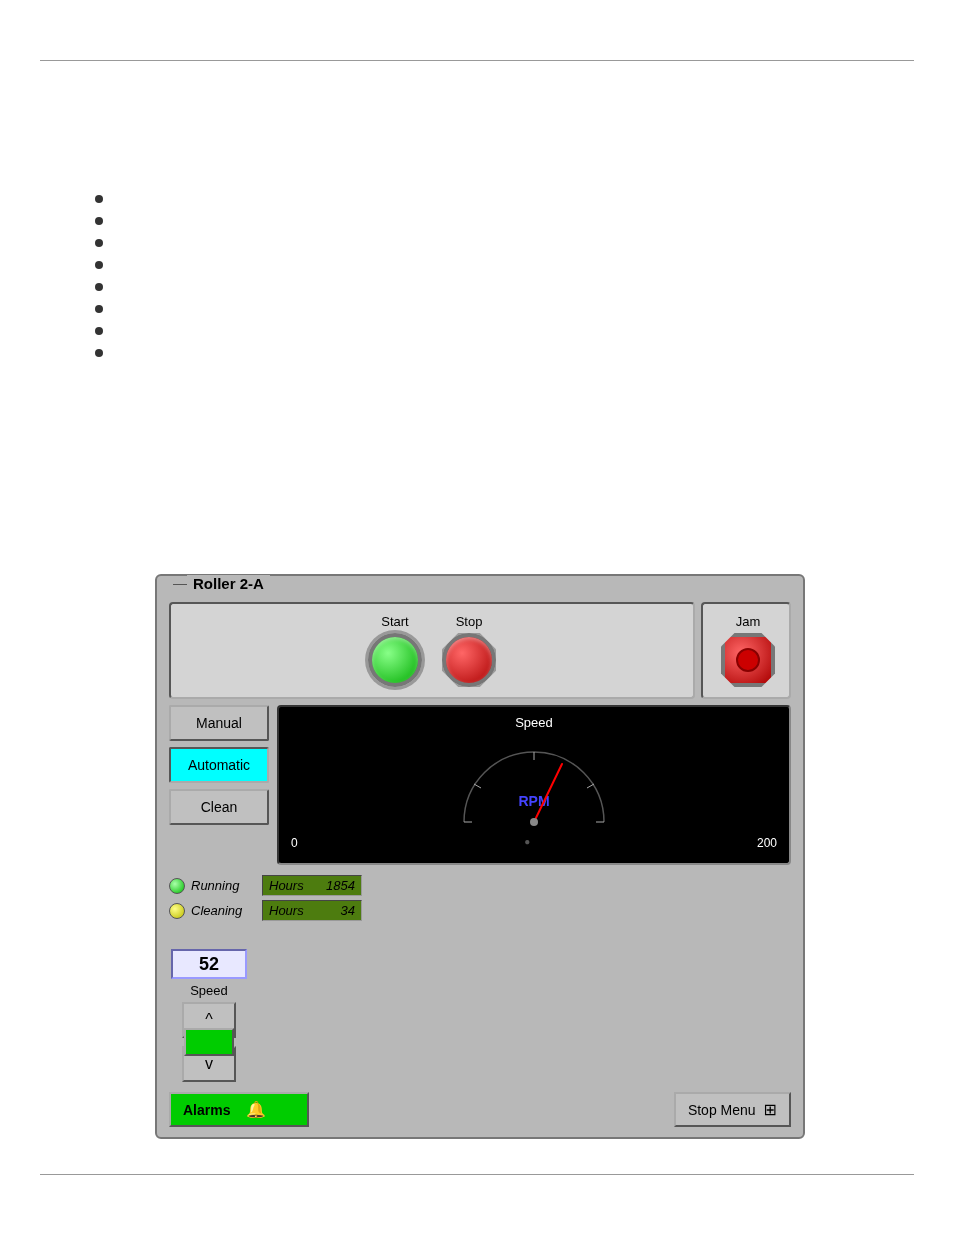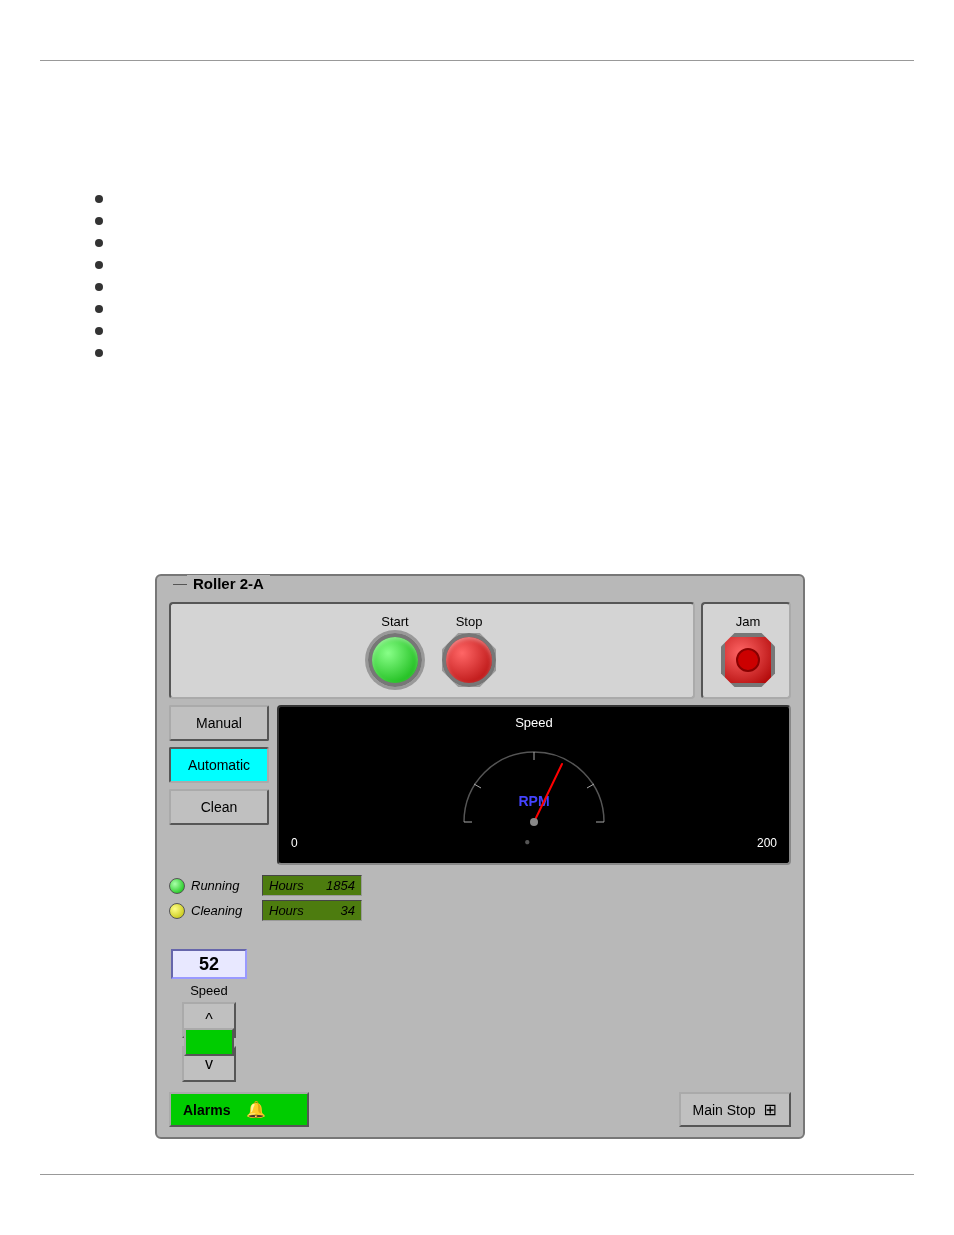--- a/index.html
+++ b/index.html
@@ -522,20 +522,20 @@
         <button class="arrow-btn">v</button>
       </div>
     </div>
 
     <div class="bottom-bar">
       <button class="alarms-btn">
         <span>Alarms</span>
         <span class="alarm-icon">🔔</span>
       </button>
       <button class="main-menu-btn">
-        <span>Main Stop</span>
+        <span>Stop Menu</span>
         <span class="menu-icon">⊞</span>
       </button>
     </div>
   </div>
 </div>
 
 <div class="bottom-rule"></div>
 
 </body></html>

